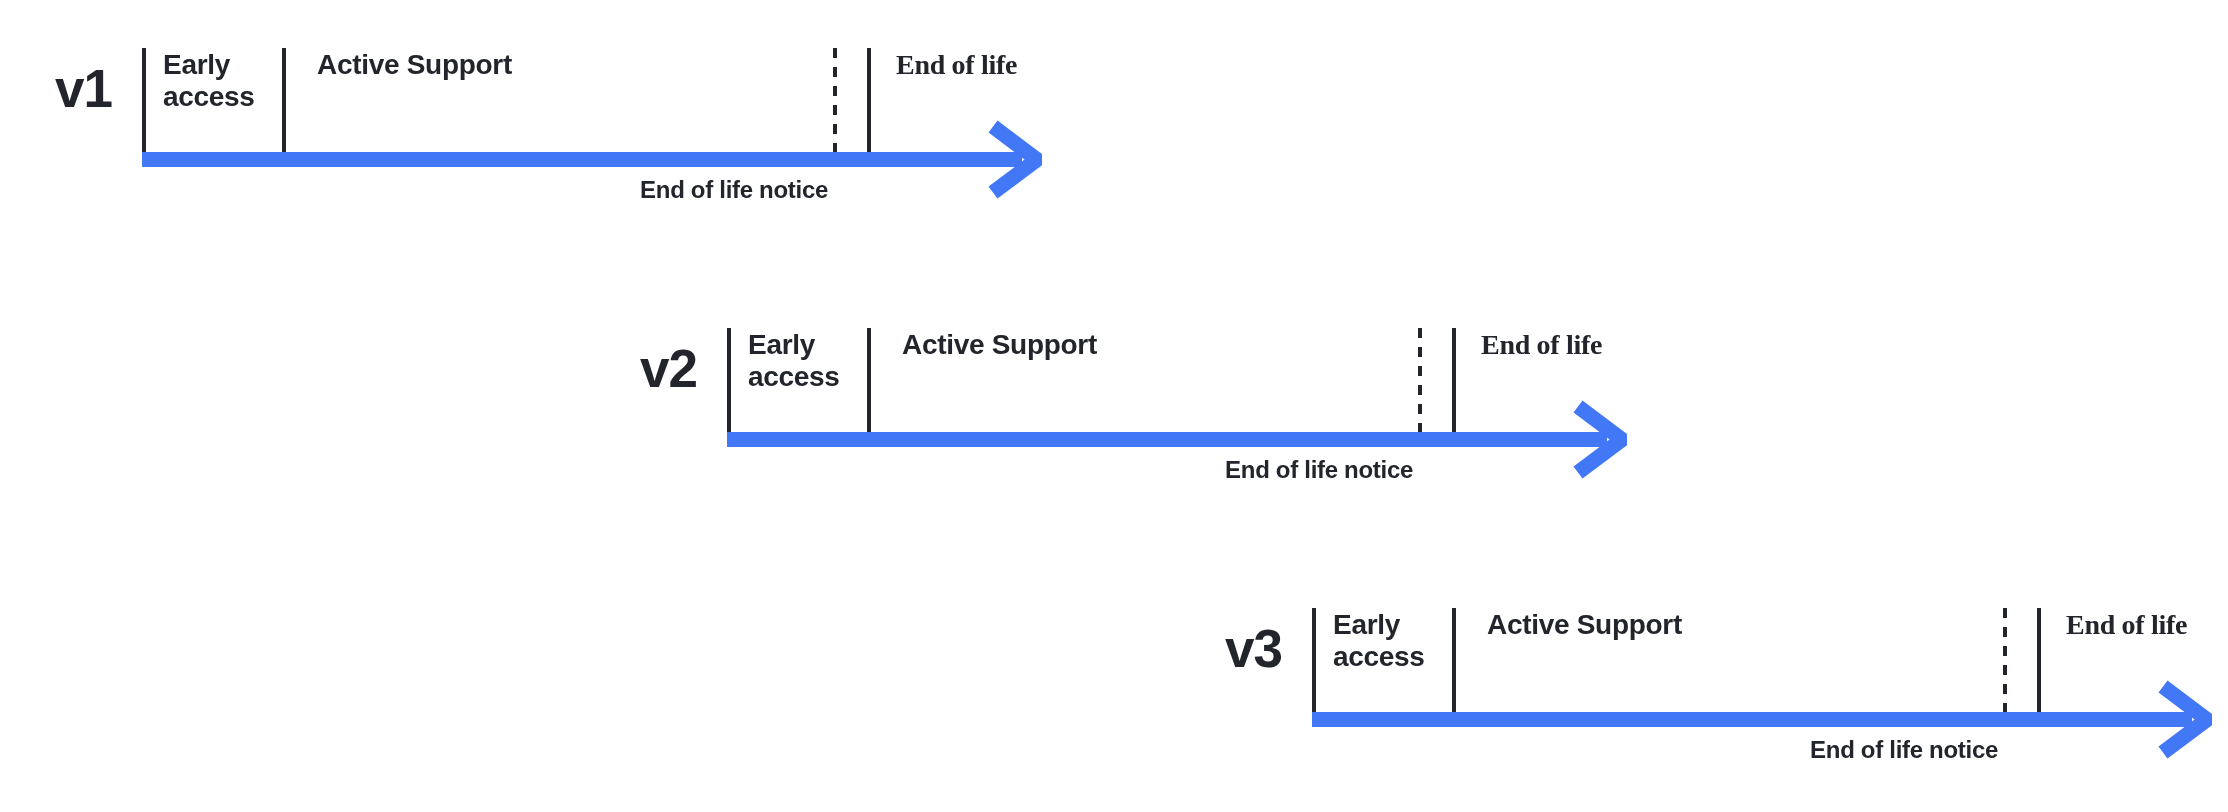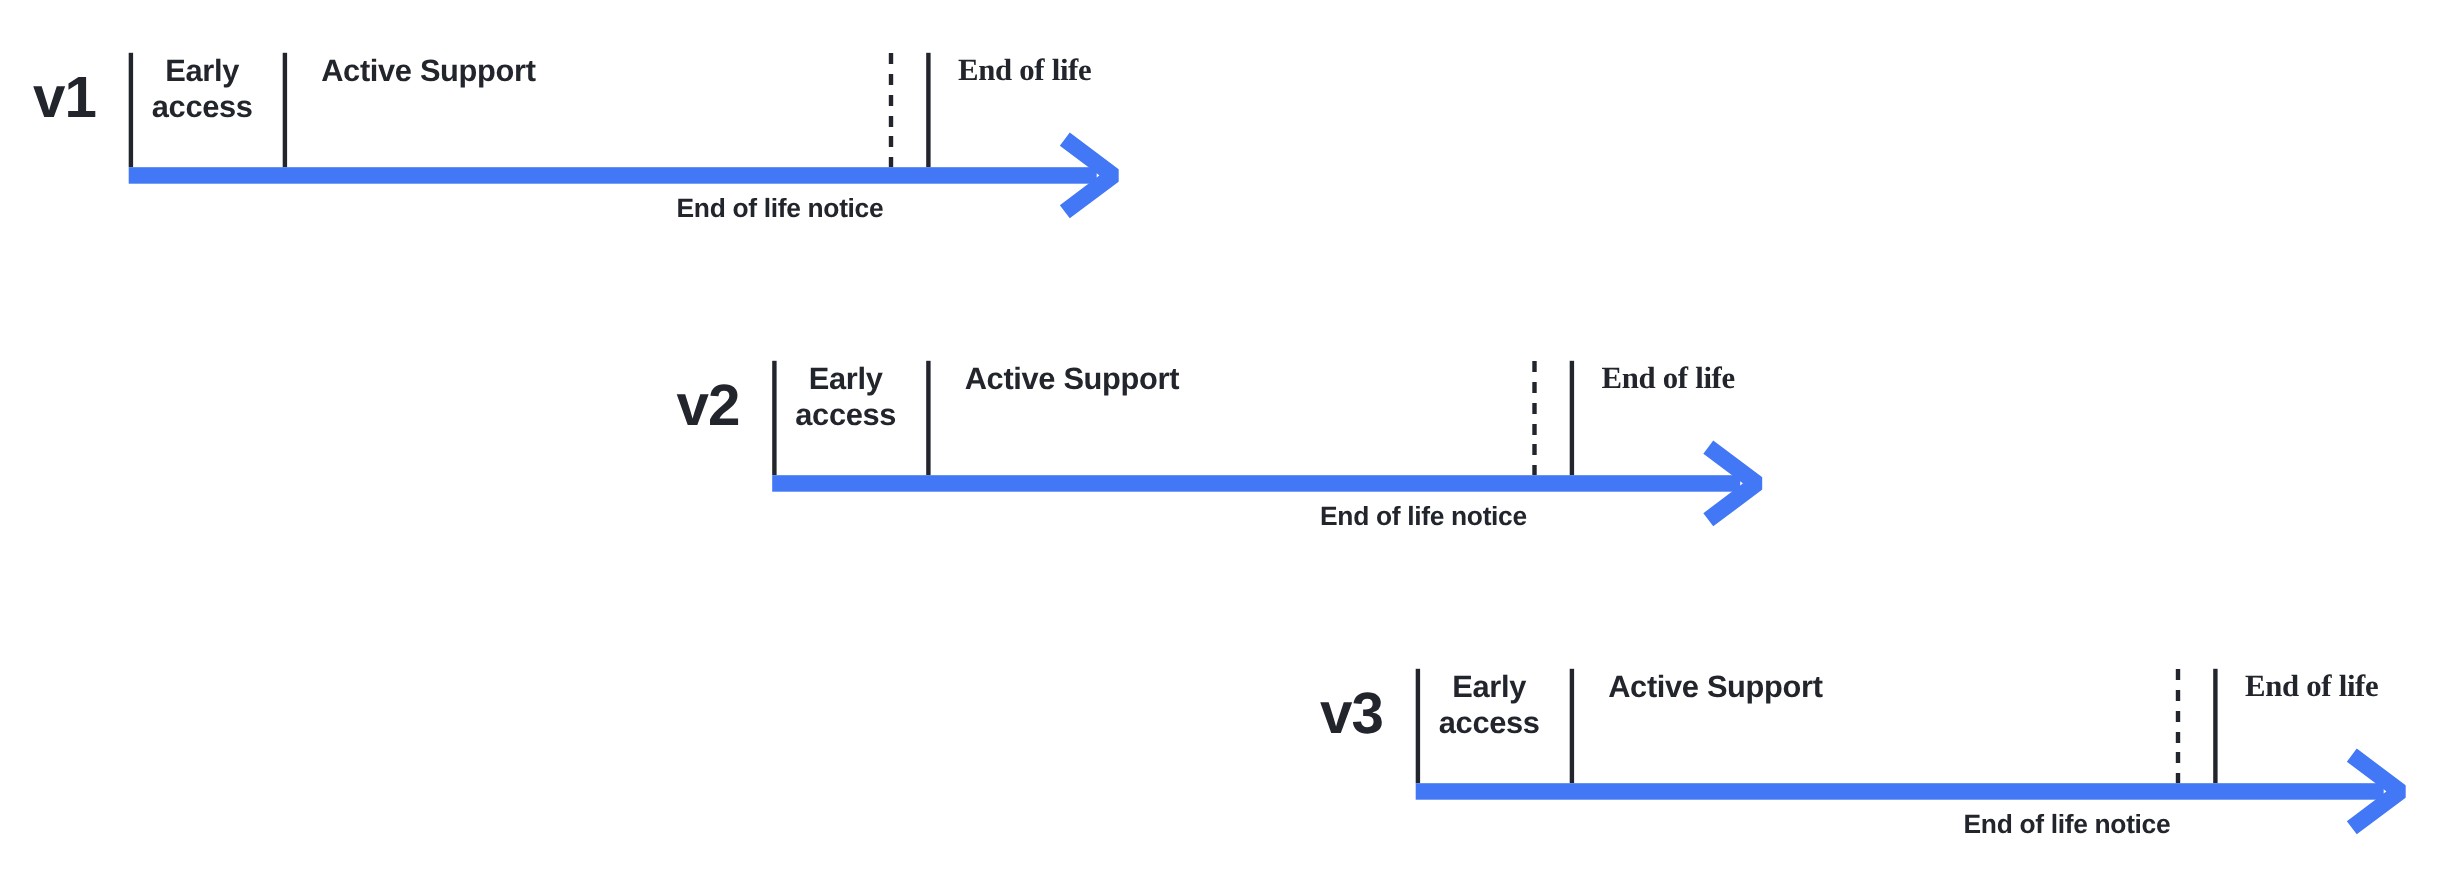--- a/index.html
+++ b/index.html
@@ -4,21 +4,21 @@
 <style>
   html,body{margin:0;padding:0;background:#ffffff;}
   .canvas{
     position:relative;
     width:2228px;height:812px;
     background:var(--background,#ffffff);
     font-family:"Liberation Sans","DejaVu Sans",sans-serif;
     color:var(--ink,#22252c);
     overflow:hidden;
   }
-  .timeline{position:absolute;width:895px;height:104px;}
+  .timeline{position:absolute;width:895px;height:104px;margin-left:25px;}
   .t1{left:117px;top:48px;}
   .t2{left:702px;top:328px;}
   .t3{left:1287px;top:608px;}
 
   .vlabel{
     position:absolute;right:calc(100% + 30px);top:14px;
     font-size:53px;line-height:53px;font-weight:bold;
     letter-spacing:-1px;white-space:nowrap;
   }
   .tick{position:absolute;top:0;width:4px;height:104px;background:var(--ink,#22252c);}
@@ -27,21 +27,21 @@
   .tick-eol{left:725px;}
   .dashed{
     position:absolute;top:0;left:691px;width:4px;height:104px;
     background:repeating-linear-gradient(to bottom,var(--ink,#22252c) 0 10px,transparent 10px 19px);
   }
   .phase{
     position:absolute;top:1px;
     font-size:28px;line-height:32px;font-weight:bold;
     letter-spacing:-0.3px;white-space:pre-line;
   }
-  .ea{left:21px;text-align:center;}
+  .ea{left:21px;}
   .as{left:175px;}
   .eol{left:754px;white-space:nowrap;font-family:Liberation Serif, serif;}
   .bar{position:absolute;left:0;top:104px;width:880px;height:15px;background:var(--accent,#4277f5);}
   .head{position:absolute;left:840px;top:70px;}
   .head path{stroke:var(--accent,#4277f5);}
   .notice{
     position:absolute;right:209px;top:126px;
     font-size:24px;line-height:32px;font-weight:bold;
     letter-spacing:-0.3px;white-space:nowrap;
   }

